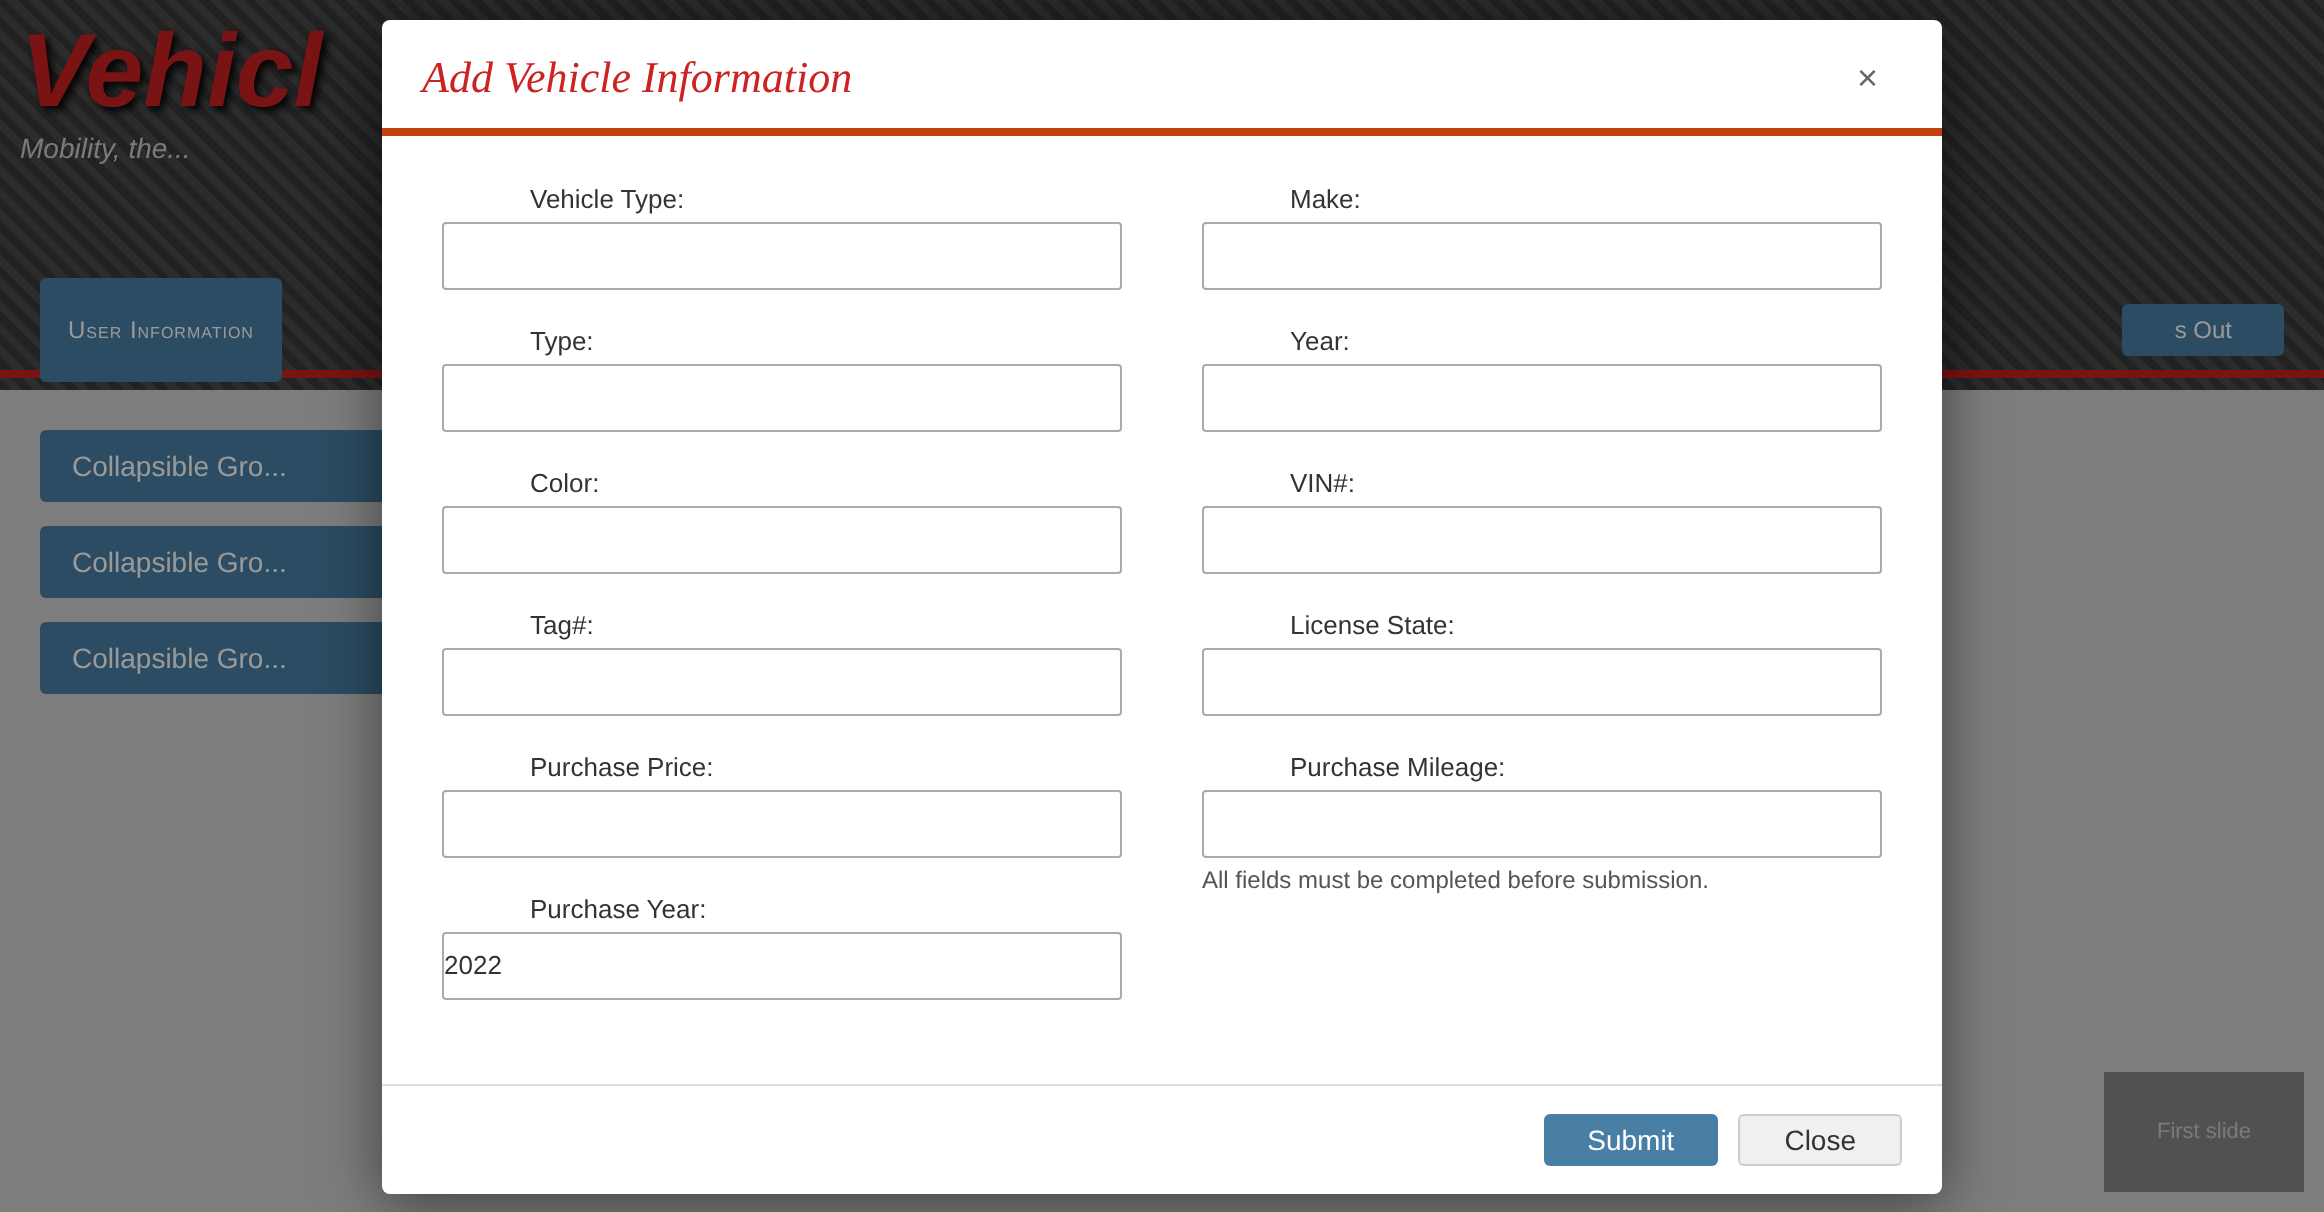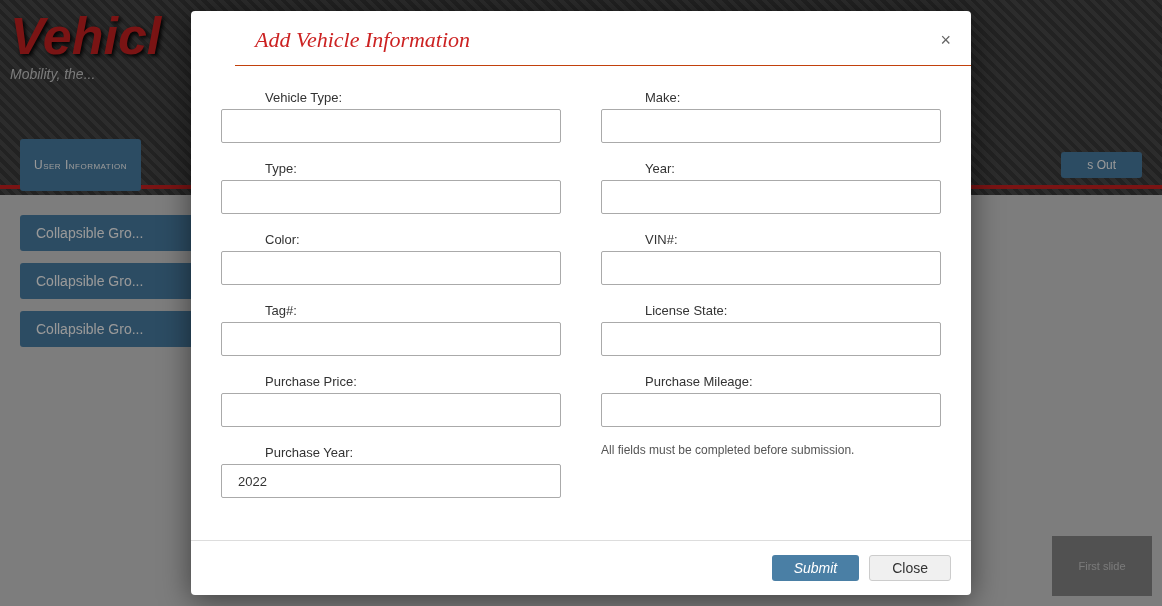--- a/index.html
+++ b/index.html
@@ -164,26 +164,25 @@
       width: 780px;
       min-height: 560px;
       border-radius: 4px;
       box-shadow: 0 5px 30px rgba(0,0,0,0.5);
       display: flex;
       flex-direction: column;
       position: relative;
     }
 
     .modal-header {
-      padding: 16px 20px 12px 20px;
-      border-bottom: 1px solid #c2410c;
+      padding: 16px 32px 12px 20px;
+      border-bottom: 4px solid #c2410c;
       display: flex;
       align-items: center;
       justify-content: space-between;
-      margin-left: 44px;
     }
 
     .modal-title {
       font-family: 'Palatino Linotype', 'Book Antiqua', Palatino, cursive;
       font-size: 22px;
       color: #cc2222;
       font-style: italic;
       font-weight: normal;
     }
 
@@ -218,49 +217,48 @@
       margin-bottom: 4px;
       font-weight: normal;
       margin-left: 44px;
     }
 
     .form-input {
       width: 100%;
       height: 34px;
       border: 1px solid #aaa;
       border-radius: 2px;
-      padding: 4px 16px;
+      padding: 4px 0;
       font-size: 13px;
       color: #333;
       outline: none;
     }
 
     .validation-msg {
       font-size: 12px;
       color: #555;
-      margin-top: 16px;
+      margin-top: 4px;
     }
 
     .modal-footer {
       padding: 14px 20px;
       border-top: 1px solid #ddd;
       display: flex;
       justify-content: flex-end;
       gap: 10px;
     }
 
     .btn-submit {
       background: #4a7fa5;
       color: #fff;
       border: none;
       padding: 0 22px;
       font-size: 14px;
       border-radius: 3px;
       cursor: pointer;
-      font-style: italic;
     }
 
     .btn-close {
       background: #f0f0f0;
       color: #333;
       border: 1px solid #ccc;
       padding: 4px 22px;
       font-size: 14px;
       border-radius: 3px;
       cursor: pointer;

